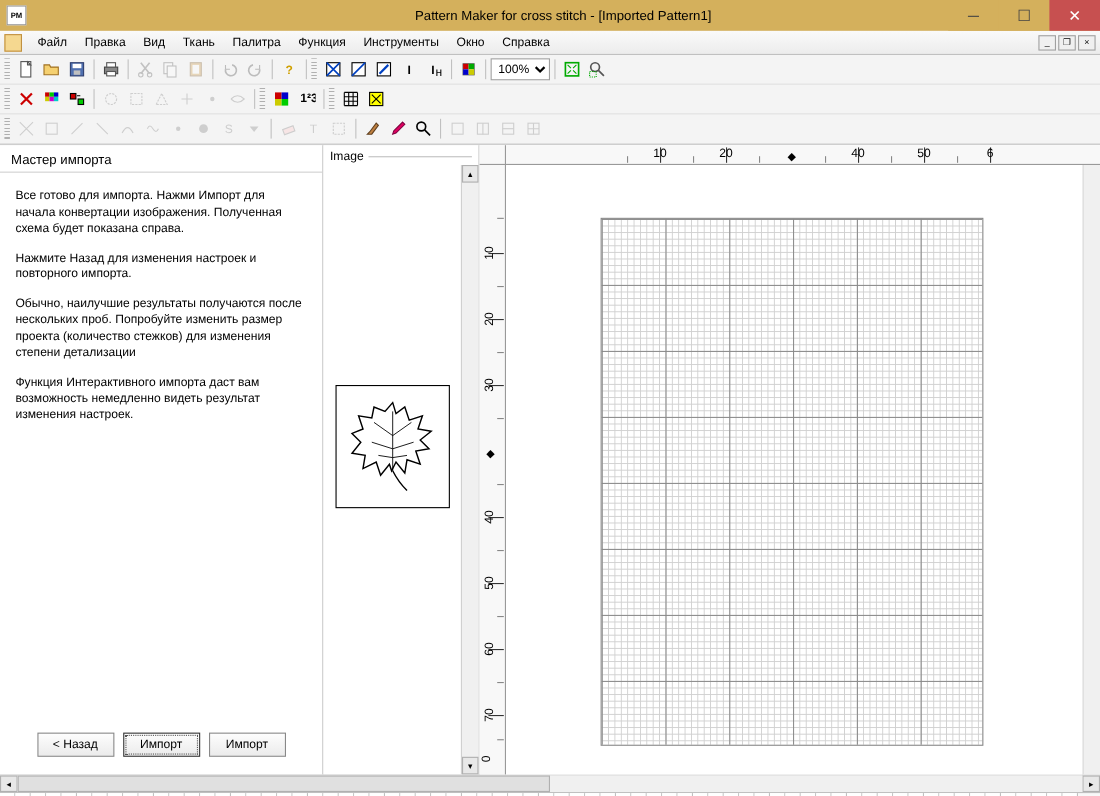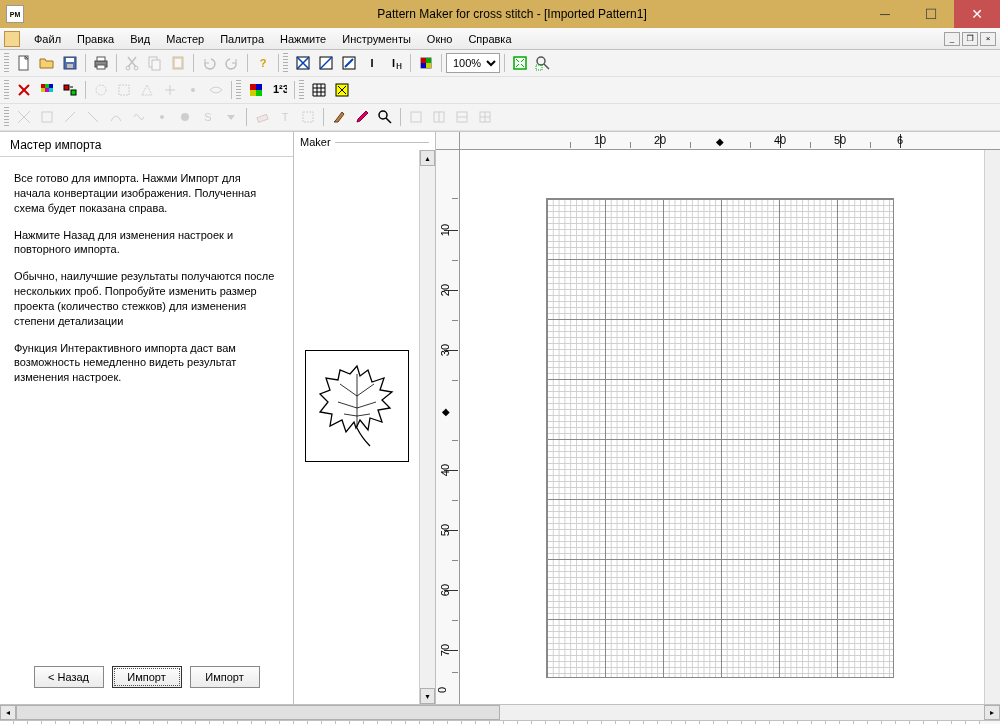--- a/index.html
+++ b/index.html
@@ -104,23 +104,23 @@
     <div class="win-btn minmax">☐</div>
     <div class="win-btn close">✕</div>
   </div>
 </div>
 
 <div class="menubar">
   <div class="app-mini-icon"></div>
   <div class="menu-item">Файл</div>
   <div class="menu-item">Правка</div>
   <div class="menu-item">Вид</div>
-  <div class="menu-item">Мастер</div>
+  <div class="menu-item">Ткань</div>
   <div class="menu-item">Палитра</div>
-  <div class="menu-item">Нажмите</div>
+  <div class="menu-item">Функция</div>
   <div class="menu-item">Инструменты</div>
   <div class="menu-item">Окно</div>
   <div class="menu-item">Справка</div>
   <div class="mdi-controls">
     <div class="mdi-btn">_</div>
     <div class="mdi-btn">❐</div>
     <div class="mdi-btn">×</div>
   </div>
 </div>
 
@@ -461,21 +461,21 @@
     </div>
     <div class="wizard-buttons">
       <button class="wizard-btn">&lt; Назад</button>
       <button class="wizard-btn default">Импорт</button>
       <button class="wizard-btn">Импорт</button>
     </div>
   </div>
 
   <div class="image-pane">
     <div class="image-pane-header">
-      <span class="label">Maker</span>
+      <span class="label">Image</span>
       <span class="line"></span>
     </div>
     <div class="image-pane-row">
       <div class="main">
         <div class="image-pane-body">
           <div class="img-preview">
             <svg width="94" height="100" viewBox="0 0 94 100">
               <path d="M47 10 L40 18 L30 14 L28 24 L16 22 L20 34 L10 38 L18 46 L10 56 L22 58 L20 70 L32 64 L36 76 L44 66 L46 72 L50 64 L58 74 L60 62 L72 66 L68 54 L80 52 L72 44 L82 36 L70 34 L74 22 L62 26 L58 14 L50 20 Z" fill="none" stroke="#000" stroke-width="1.3"></path>
               <path d="M47 18 L47 72 M47 40 L30 28 M47 40 L64 28 M47 52 L28 46 M47 52 L66 46 M47 60 L34 58 M47 60 L60 58" fill="none" stroke="#000" stroke-width="0.8"></path>
               <path d="M47 72 Q52 82 60 90" fill="none" stroke="#000" stroke-width="1.3"></path>

